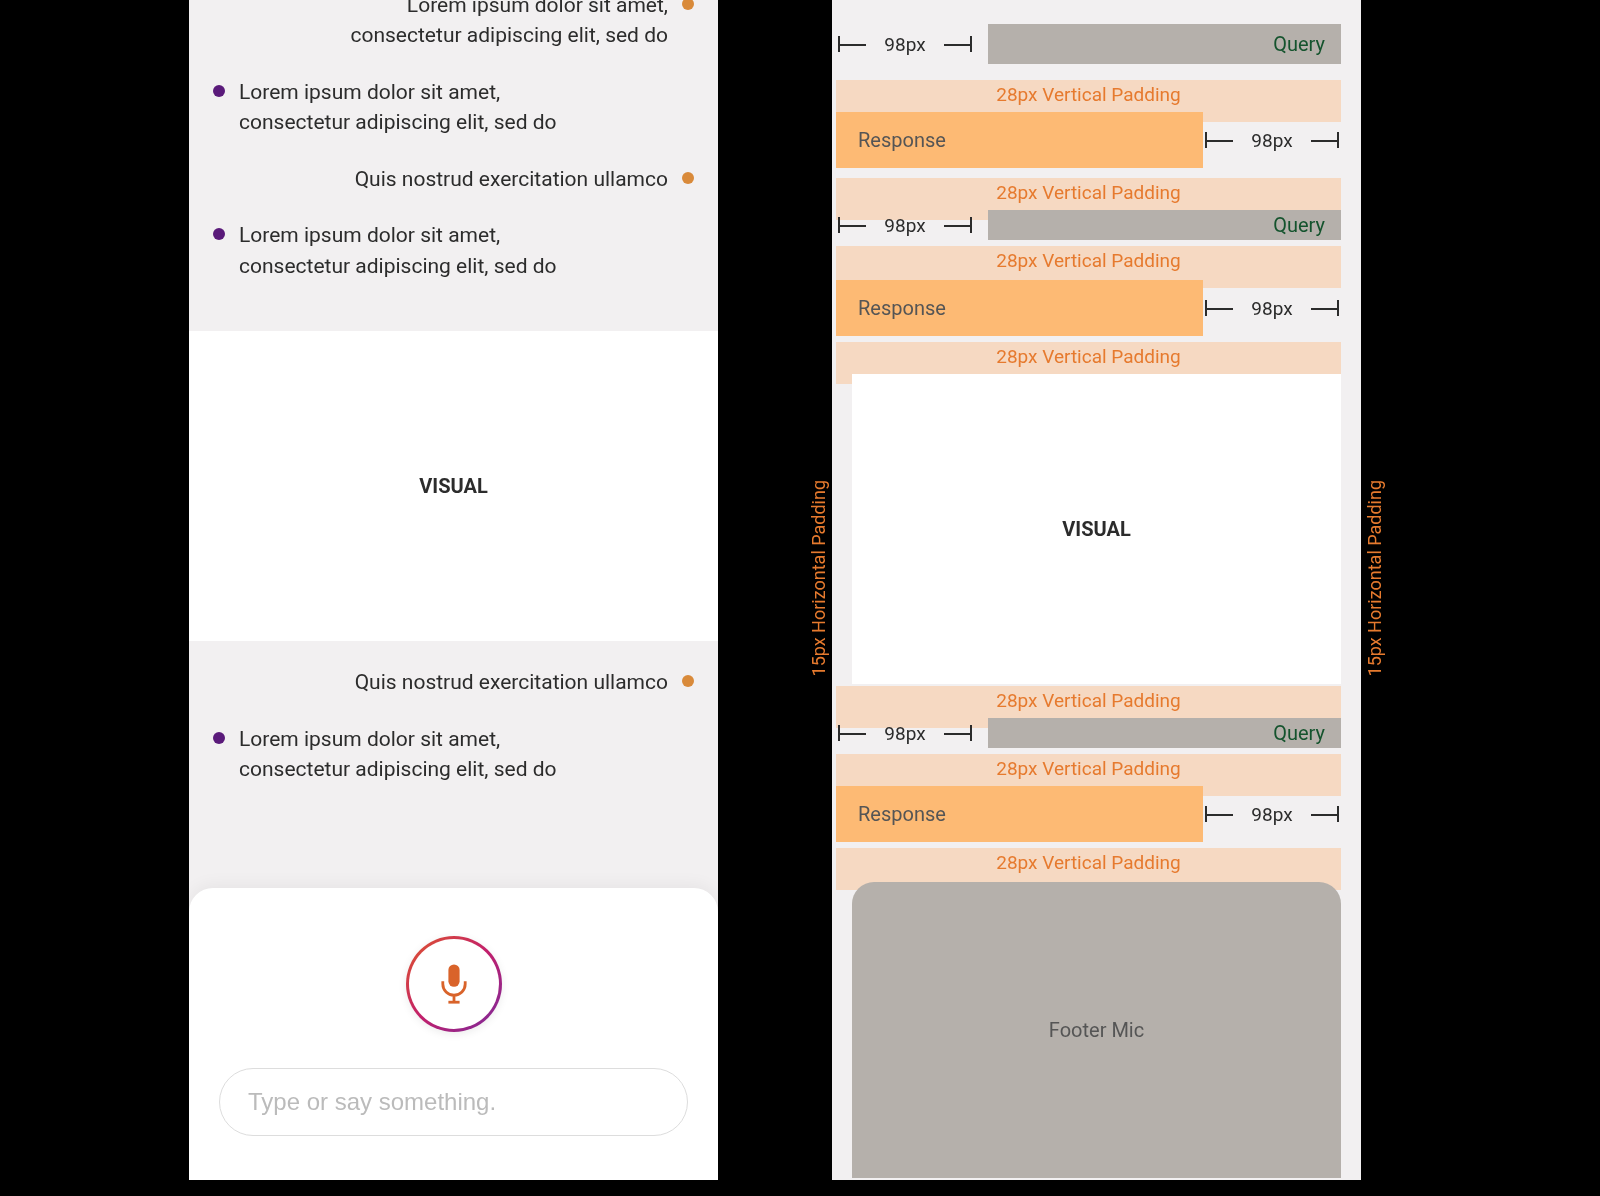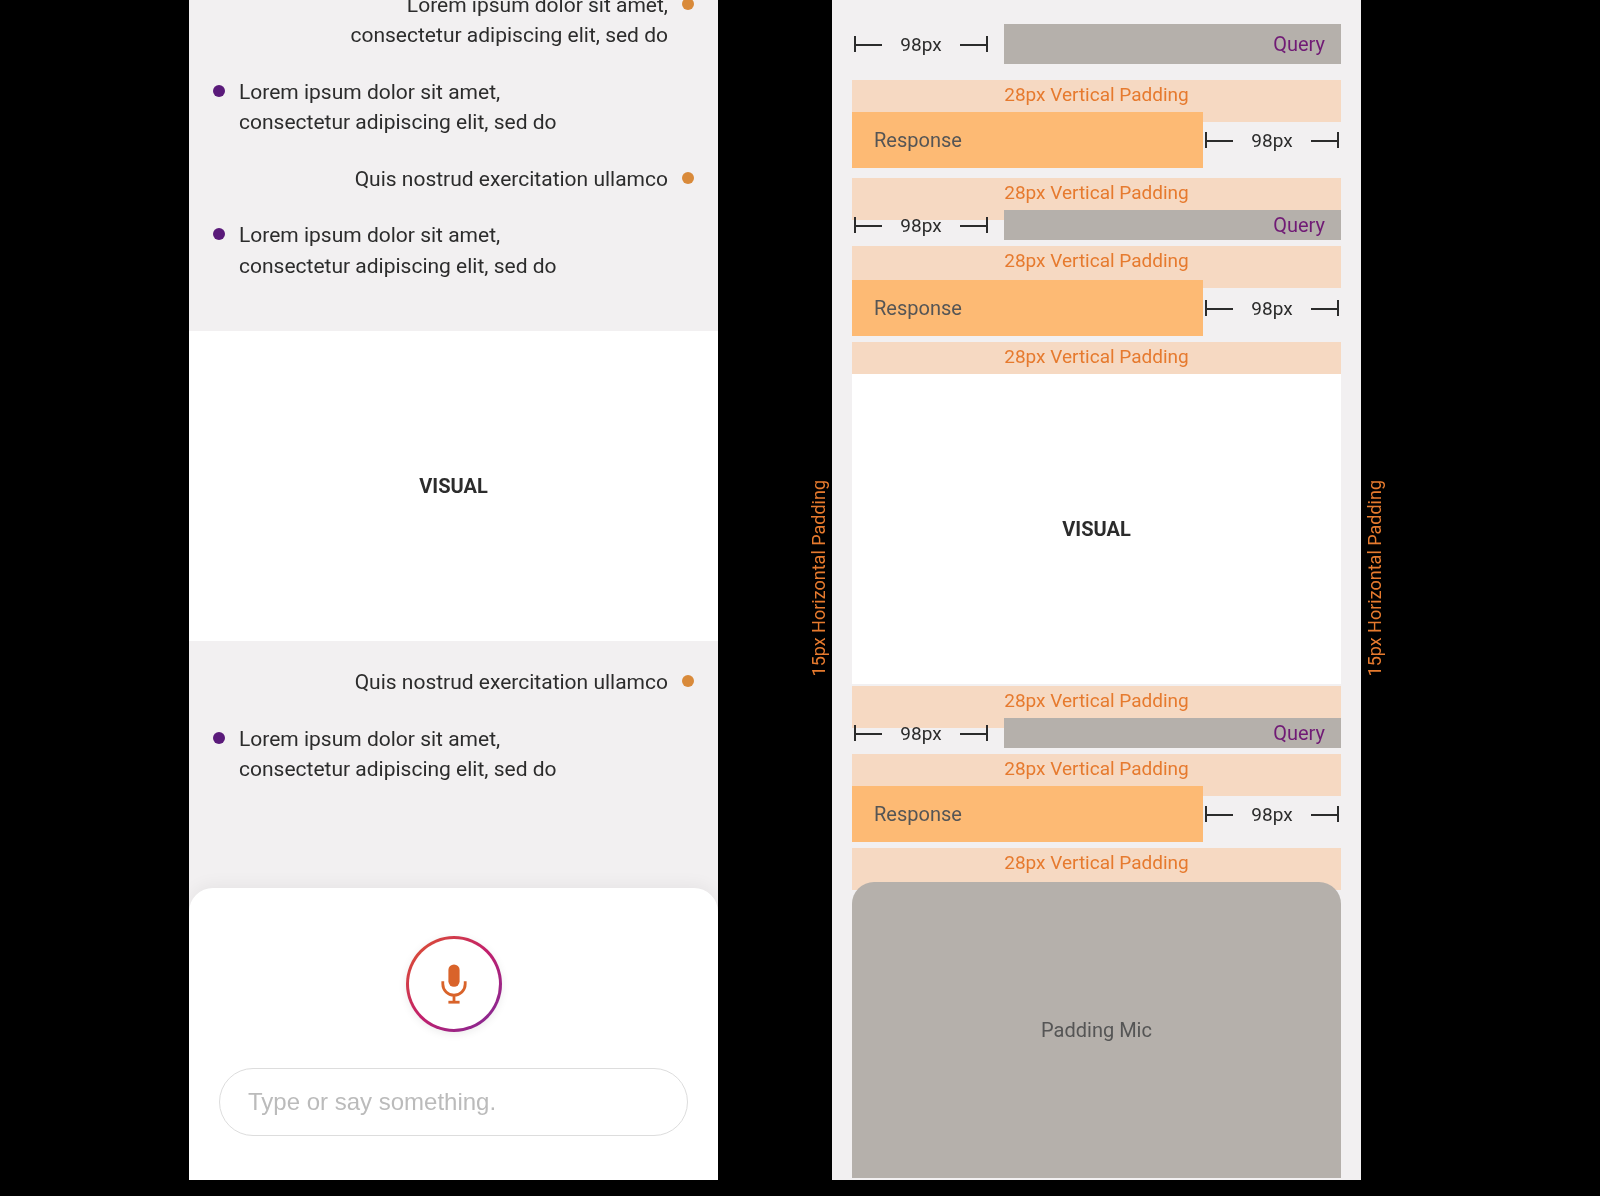--- a/index.html
+++ b/index.html
@@ -121,21 +121,21 @@
     font-size: 18px;
     writing-mode: vertical-rl;
     transform: rotate(180deg);
     white-space: nowrap;
   }
   .hpad-left { left: -24px; top: 480px; }
   .hpad-right { right: -24px; top: 480px; }
 
   .spec-row {
     position: absolute;
-    left: 20px;
+    left: 4px;
     right: 20px;
   }
   .vpad-band {
     background: #f6d9c2;
     text-align: center;
     color: #e67a2e;
     font-size: 19px;
     line-height: 30px;
     height: 42px;
   }
@@ -169,21 +169,21 @@
   }
   .gap-98 .tick-l { left: 2px; }
   .gap-98 .tick-r { right: 2px; }
   .query-box {
     flex: 1;
     background: #b5b0ab;
     display: flex;
     align-items: center;
     justify-content: flex-end;
     padding-right: 16px;
-    color: #701a75;
+    color: #14532d;
     font-size: 20px;
     margin-left: 14px;
   }
   .response-box {
     flex: 1;
     background: #fdba74;
     display: flex;
     align-items: center;
     padding-left: 22px;
     color: #555;
@@ -353,15 +353,15 @@
       <div class="gap-98">
           <span class="tick-l"></span>
           <span>98px</span>
           <span class="tick-r"></span>
         </div>
     </div>
   </div>
   <div class="spec-row vpad-band" style="top:848px;">28px Vertical Padding</div>
 
   <div class="footer-box" style="top:882px;height:296px;">
-    <span>Padding Mic</span>
+    <span>Footer Mic</span>
   </div>
 </div>
 
 </body></html>

